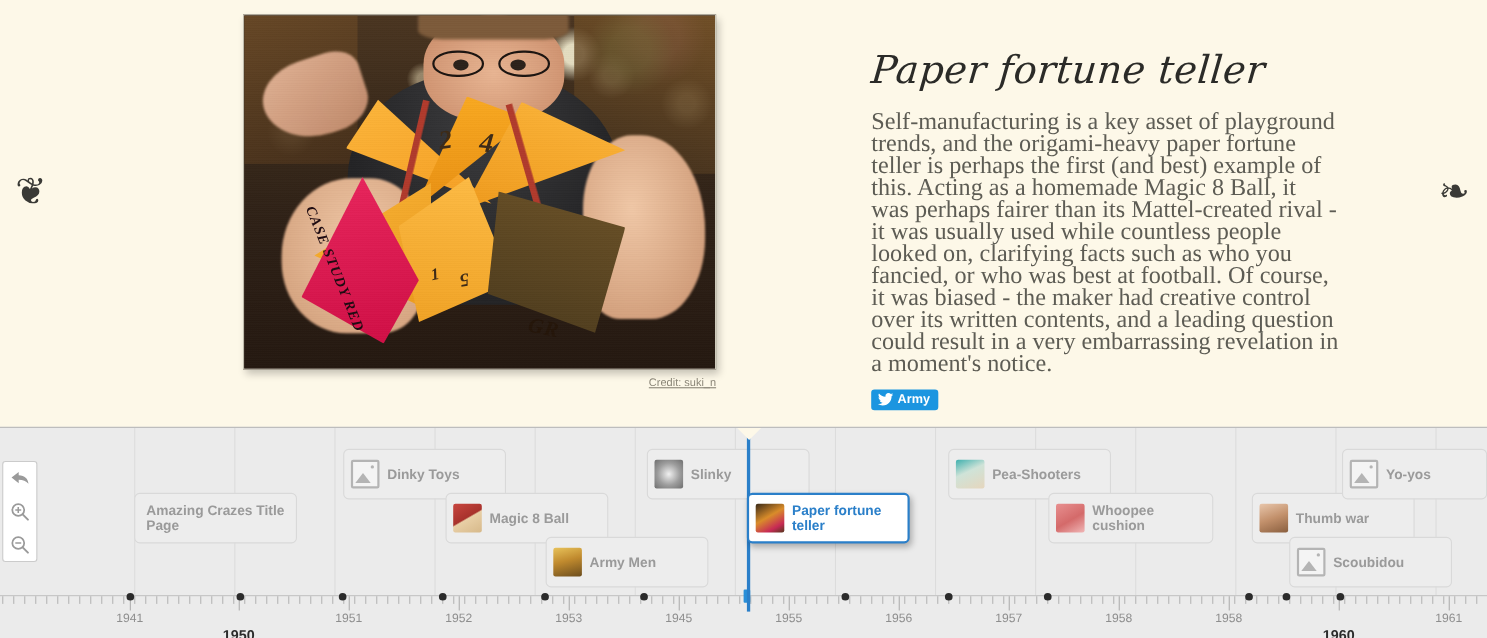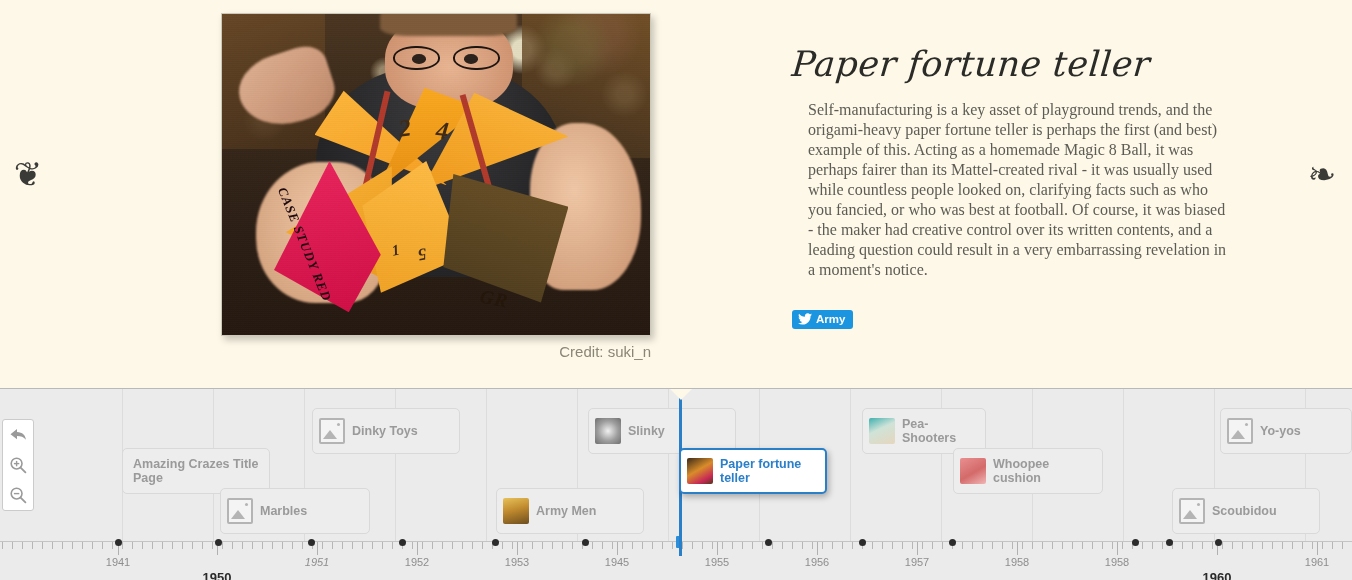--- a/index.html
+++ b/index.html
@@ -149,23 +149,24 @@
   .ft-gr { left: 62%; top: 82%; color:#241509; font-family:"Liberation Serif", serif;
     font-weight:bold; font-size: 19px; transform: rotate(11deg); letter-spacing: 1px;}
   .ph-grain { left:0; top:0; width:100%; height:100%;
     background: repeating-linear-gradient(0deg, rgba(255,255,255,.012) 0 1px, rgba(0,0,0,.012) 1px 2px);
   }
 
   #photo-credit {
     position: absolute;
     right: 0;
     top: 330px;
-    font-size: 15px;
+    font-size: 10px;
     color: #8a8577;
     font-family: "Liberation Sans", sans-serif;
+    text-decoration: underline;
   }
 
   
   #slide-text {
     position: absolute;
     left: 792px;
     top: 44px;
     width: 430px;
   }
   #slide-title {
@@ -173,24 +174,24 @@
     font-style: italic;
     font-size: 35px;
     color: #2b2b28;
     letter-spacing: 0.4px;
     margin: 0 0 16px 0;
     font-weight: normal;
     transform: skewX(-5deg);
   }
   #slide-body {
     font-family: "Liberation Serif", serif;
-    font-size: 16px;
+    font-size: 22px;
     line-height: 20px;
     color: #5d5c54;
-    margin: 16px;
+    margin: 0;
     width: 425px;
   }
   #tweet-button {
     display: inline-flex;
     align-items: center;
     gap: 4px;
     margin-top: 14px;
     background: #1b95e0;
     color: #fff;
     font-size: 11.5px;
@@ -445,43 +446,47 @@
       <div class="band-line" style="left: 1123px;"></div>
       <div class="band-line" style="left: 1214px;"></div>
       <div class="band-line" style="left: 1305px;"></div>
       <div class="tl-card no-thumb" style="left: 122px; top: 59px; width: 148px;">
         <div class="label">Amazing Crazes Title Page</div>
       </div>
       <div class="tl-card" style="left: 312px; top: 19px; width: 148px;">
         <div class="thumb ph-placeholder"></div>
         <div class="label">Dinky Toys</div>
       </div>
-      <div class="tl-card" style="left: 220px; top: 99px; width: 150px;">
-        <div class="thumb ph-placeholder"></div>
-        <div class="label">Marbles</div>
+      <div class="tl-card" style="left: 405px; top: 59px; width: 148px;">
+        <div class="thumb t-magic8"></div>
+        <div class="label">Magic 8 Ball</div>
       </div>
       <div class="tl-card" style="left: 496px; top: 99px; width: 148px;">
         <div class="thumb t-army"></div>
         <div class="label">Army Men</div>
       </div>
       <div class="tl-card" style="left: 588px; top: 19px; width: 148px;">
         <div class="thumb t-slinky"></div>
         <div class="label">Slinky</div>
       </div>
       <div class="tl-card selected" style="left: 679px; top: 59px; width: 148px;">
         <div class="thumb t-paper"></div>
         <div class="label">Paper fortune teller</div>
       </div>
-      <div class="tl-card" style="left: 862px; top: 19px; width: 124px;">
+      <div class="tl-card" style="left: 862px; top: 19px; width: 148px;">
         <div class="thumb t-pea"></div>
         <div class="label">Pea-Shooters</div>
       </div>
       <div class="tl-card" style="left: 953px; top: 59px; width: 150px;">
         <div class="thumb t-whoopee"></div>
         <div class="label">Whoopee cushion</div>
+      </div>
+      <div class="tl-card" style="left: 1138px; top: 59px; width: 148px;">
+        <div class="thumb t-thumb"></div>
+        <div class="label">Thumb war</div>
       </div>
       <div class="tl-card" style="left: 1220px; top: 19px; width: 132px;">
         <div class="thumb ph-placeholder"></div>
         <div class="label">Yo-yos</div>
       </div>
       <div class="tl-card" style="left: 1172px; top: 99px; width: 148px;">
         <div class="thumb ph-placeholder"></div>
         <div class="label">Scoubidou</div>
       </div>
     </div>
@@ -649,21 +654,21 @@
       <div class="tick" style="left: 1332px;"></div>
       <div class="tick" style="left: 1342px;"></div>
       <div class="tick major" style="left: 118px;"></div>
       <div class="year-dot" style="left: 118px;"></div>
       <div class="year-label" style="left: 118px;">1941</div>
       <div class="tick major" style="left: 217px;"></div>
       <div class="year-dot" style="left: 218px;"></div>
       <div class="year-label emphasis" style="left: 217px;">1950</div>
       <div class="tick major" style="left: 317px;"></div>
       <div class="year-dot" style="left: 311px;"></div>
-      <div class="year-label" style="left: 317px; font-style: italic;">1951</div>
+      <div class="year-label" style="left: 317px;">1951</div>
       <div class="tick major" style="left: 417px;"></div>
       <div class="year-dot" style="left: 402px;"></div>
       <div class="year-label" style="left: 417px;">1952</div>
       <div class="tick major" style="left: 517px;"></div>
       <div class="year-dot" style="left: 495px;"></div>
       <div class="year-label" style="left: 517px;">1953</div>
       <div class="tick major" style="left: 617px;"></div>
       <div class="year-dot" style="left: 585px;"></div>
       <div class="year-label" style="left: 617px;">1945</div>
       <div class="tick major" style="left: 717px;"></div>

